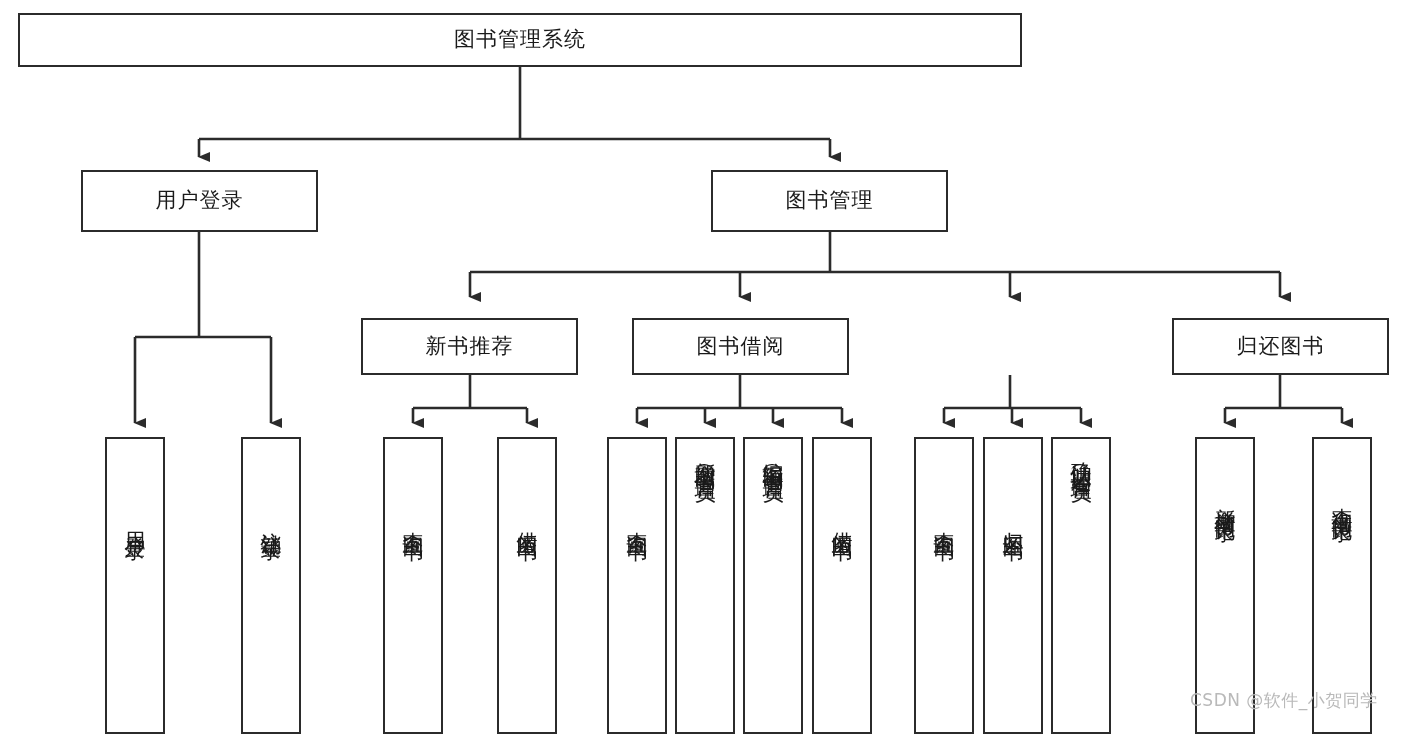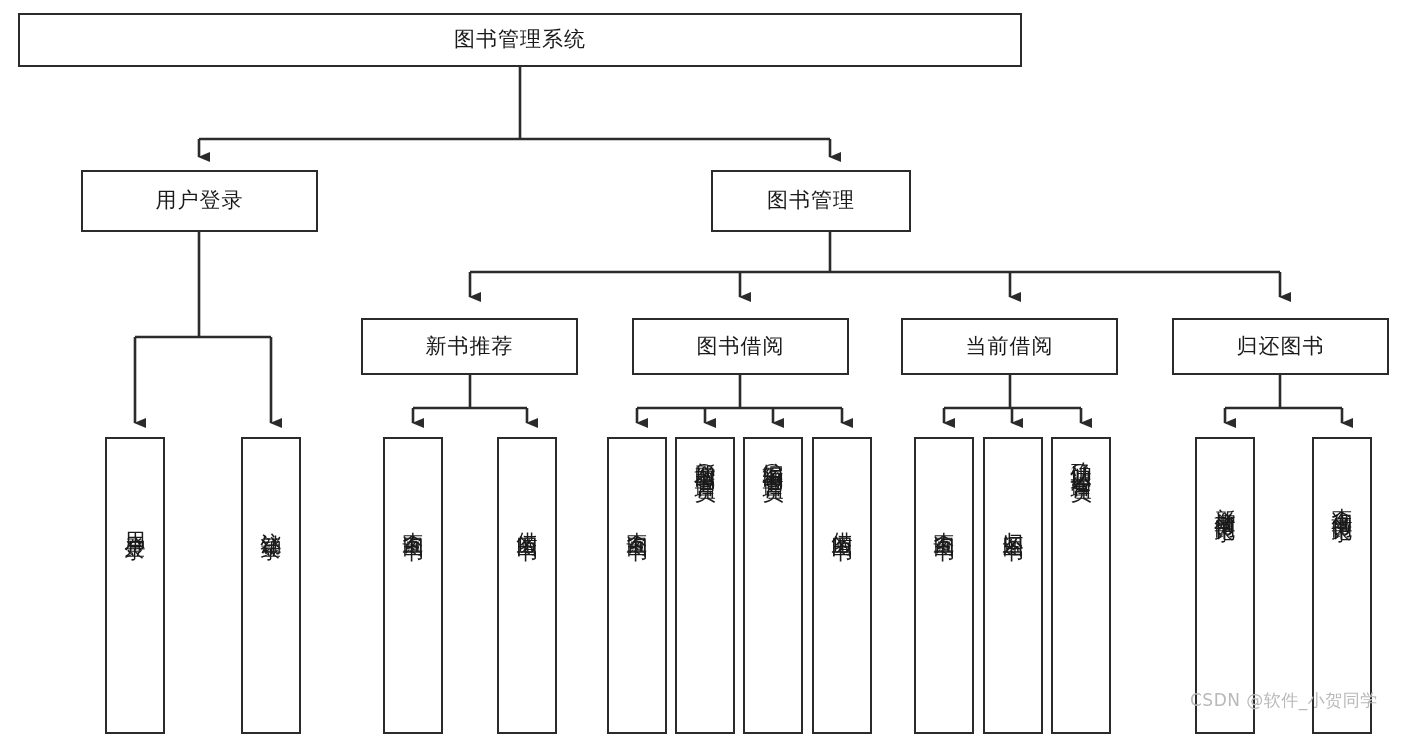--- a/index.html
+++ b/index.html
@@ -123,32 +123,29 @@
     </g>
   </svg>
 
   <div class="node node-h" style="left:18px; top:13px; width:1004px; height:54px;">
     <span class="label">图书管理系统</span>
   </div>
 
   <div class="node node-h" style="left:81px; top:170px; width:237px; height:62px;">
     <span class="label">用户登录</span>
   </div>
-  <div class="node node-h" style="left:711px; top:170px; width:200px; height:62px;">
+  <div class="node node-h" style="left:711px; top:170px; width:237px; height:62px;">
     <span class="label">图书管理</span>
   </div>
 
   <div class="node node-h" style="left:632px; top:318px; width:217px; height:57px;">
     <span class="label">图书借阅</span>
   </div>
   <div class="node node-h" style="left:361px; top:318px; width:217px; height:57px;">
     <span class="label">新书推荐</span>
-  </div>
-  <div class="node node-h" style="left:901px; top:318px; width:217px; height:57px;">
-    <span class="label">当前借阅</span>
   </div>
   <div class="node node-h" style="left:1172px; top:318px; width:217px; height:57px;">
     <span class="label">归还图书</span>
   </div>
 
   <div class="node node-v mid" style="left:105px; top:437px; width:60px; height:297px;">
     <span class="label">用户登录</span>
   </div>
   <div class="node node-v mid" style="left:241px; top:437px; width:60px; height:297px;">
     <span class="label">注销登录</span>

